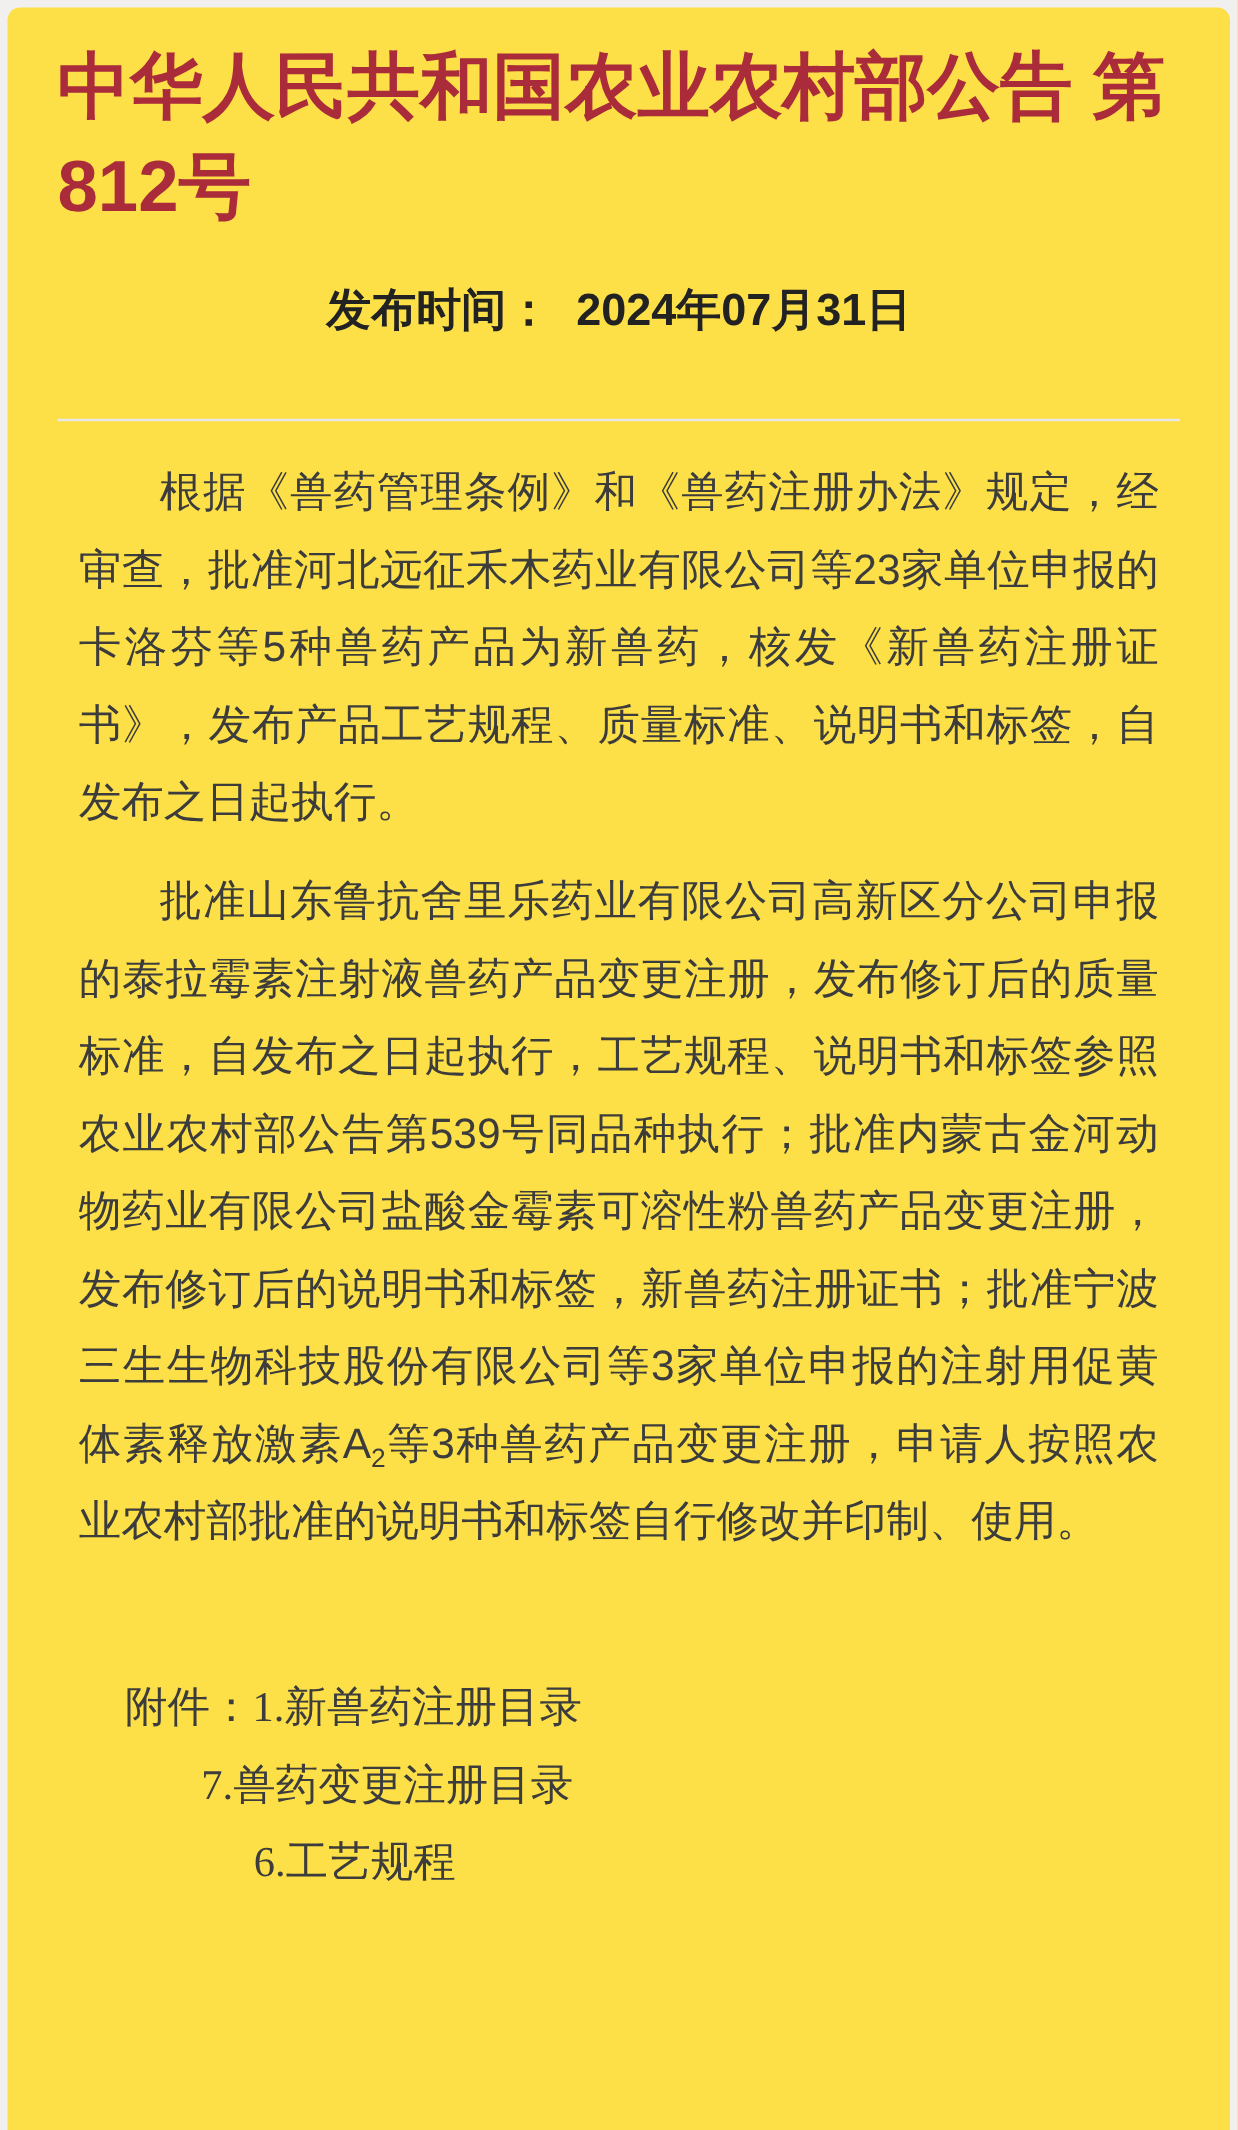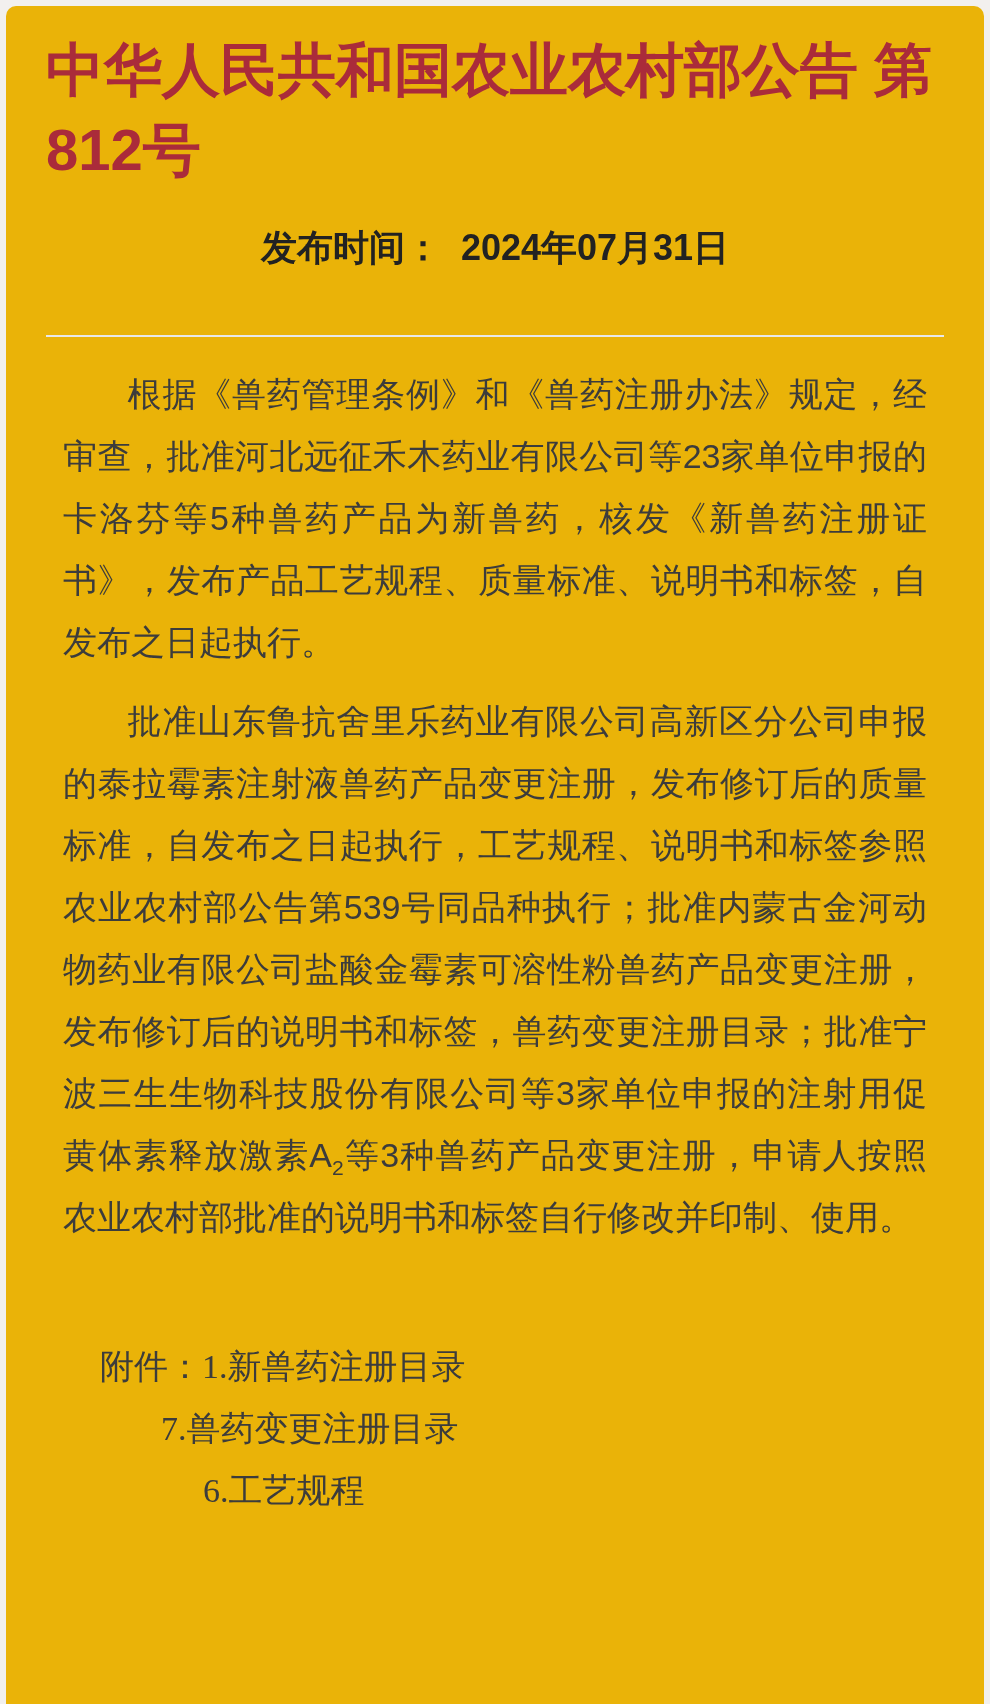--- a/index.html
+++ b/index.html
@@ -10,21 +10,21 @@
     --date-text:#222222;
   }
   *{box-sizing:border-box;}
   html,body{margin:0;padding:0;}
   body{
     width:990px;height:1704px;overflow:hidden;
     background:var(--page-bg);
     font-family:"Liberation Sans","DejaVu Sans",sans-serif;
   }
   .card{
-    background:#eab308;
+    background:#fde047;
     margin:6px 6px 0;
     border-radius:10px 10px 0 0;
     padding:24px 40px 0;
     min-height:1698px;
   }
   .title{
     margin:0;
     font-size:58px;
     line-height:80px;
     font-weight:700;
@@ -73,21 +73,21 @@
     <h1 class="title">中华人民共和国农业农村部公告 第812号</h1>
 
     <div class="pubdate">
       <span>发布时间：</span><span class="pubdate-val">2024年07月31日</span>
     </div>
 
     <div class="divider"></div>
 
     <div class="body-text">
       <p>根据《兽药管理条例》和《兽药注册办法》规定，经审查，批准河北远征禾木药业有限公司等23家单位申报的卡洛芬等5种兽药产品为新兽药，核发《新兽药注册证书》，发布产品工艺规程、质量标准、说明书和标签，自发布之日起执行。</p>
-      <p><span>批准山东鲁抗舍里乐药业有限公司高新区分公司申报的泰拉霉素注射液兽药产品变更注册，发布修订后的质量标准，自发布之日起执行，工艺规程、说明书和标签参照农业农村部公告第539号同品种执行；批准内蒙古金河动物药业有限公司盐酸金霉素可溶性粉兽药产品变更注册，发布修订后的说明书和标签，兽药变更注册目录；批准宁波三生生物科技股份有限公司等3家单位申报的注射用促黄体素释放激素A</span><sub>2</sub><span>等3种兽药产品变更注册，申请人按照农业农村部批准的说明书和标签自行修改并印制、使用。</span></p>
+      <p><span>批准山东鲁抗舍里乐药业有限公司高新区分公司申报的泰拉霉素注射液兽药产品变更注册，发布修订后的质量标准，自发布之日起执行，工艺规程、说明书和标签参照农业农村部公告第539号同品种执行；批准内蒙古金河动物药业有限公司盐酸金霉素可溶性粉兽药产品变更注册，发布修订后的说明书和标签，新兽药注册证书；批准宁波三生生物科技股份有限公司等3家单位申报的注射用促黄体素释放激素A</span><sub>2</sub><span>等3种兽药产品变更注册，申请人按照农业农村部批准的说明书和标签自行修改并印制、使用。</span></p>
     </div>
 
     <div class="attachments">
       <div class="att att-1"><span>附件：</span><span>1.新兽药注册目录</span></div>
       <div class="att att-2">7.兽药变更注册目录</div>
       <div class="att att-3">6.工艺规程</div>
     </div>
 
   </div>
 </div>

